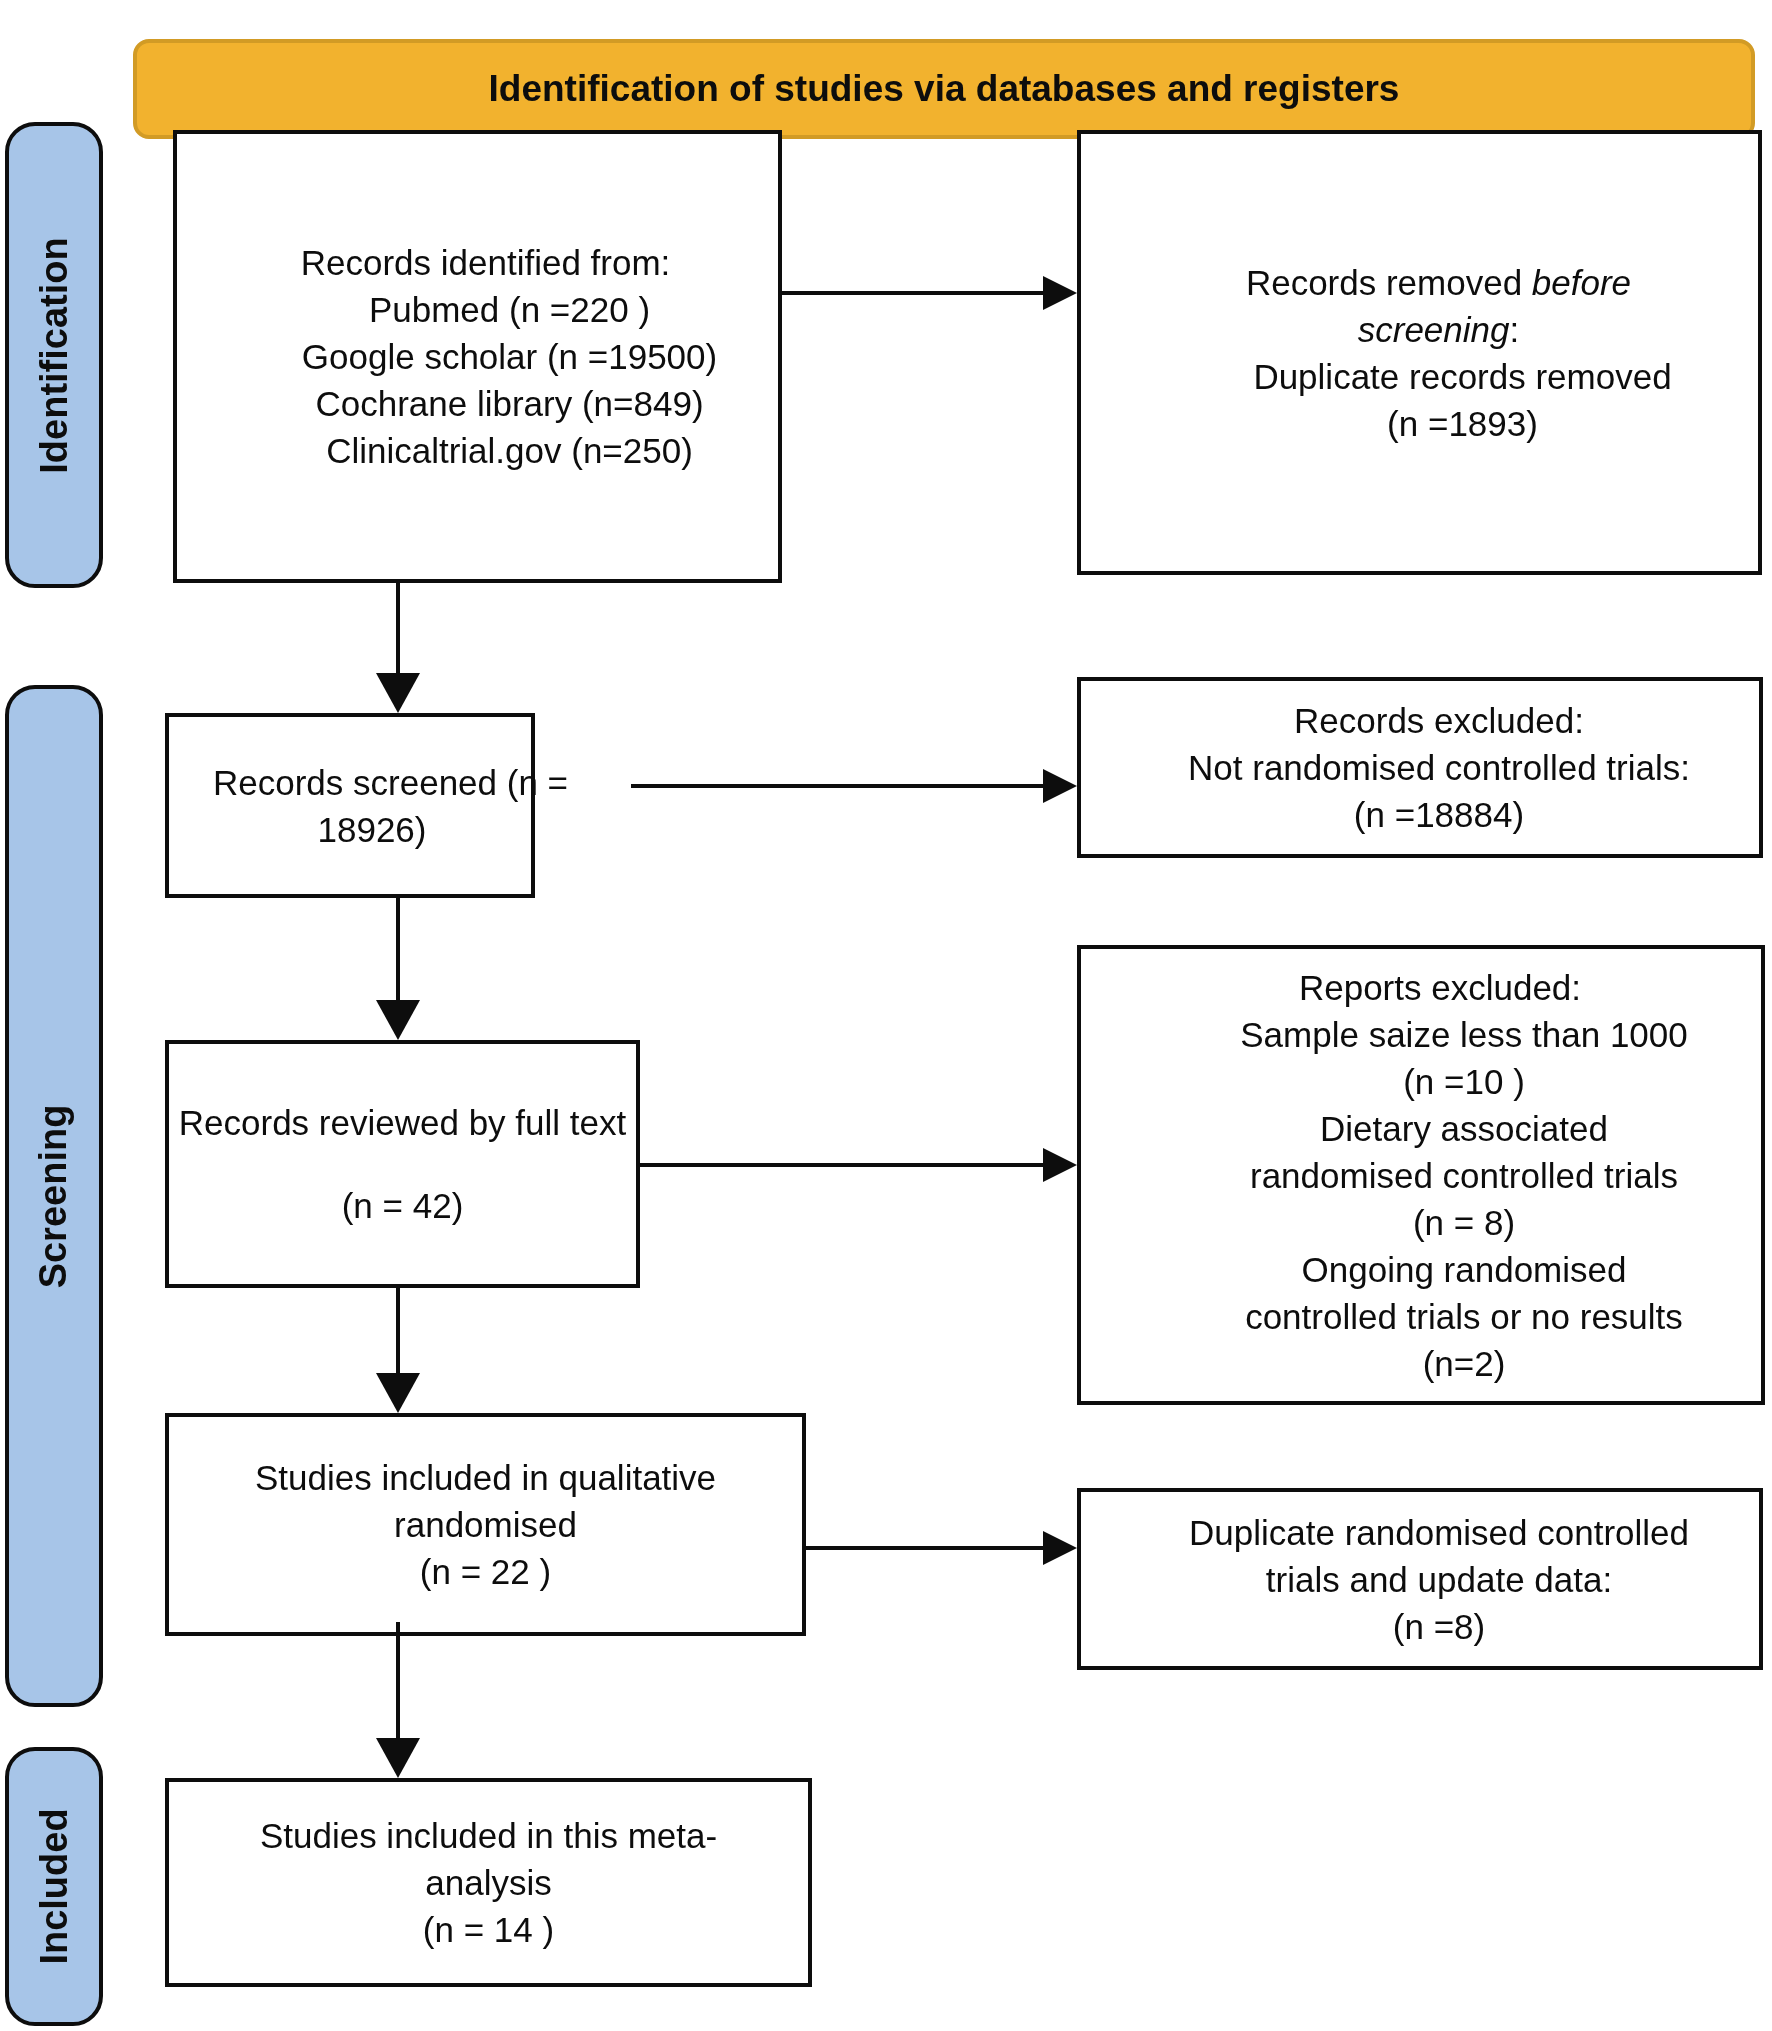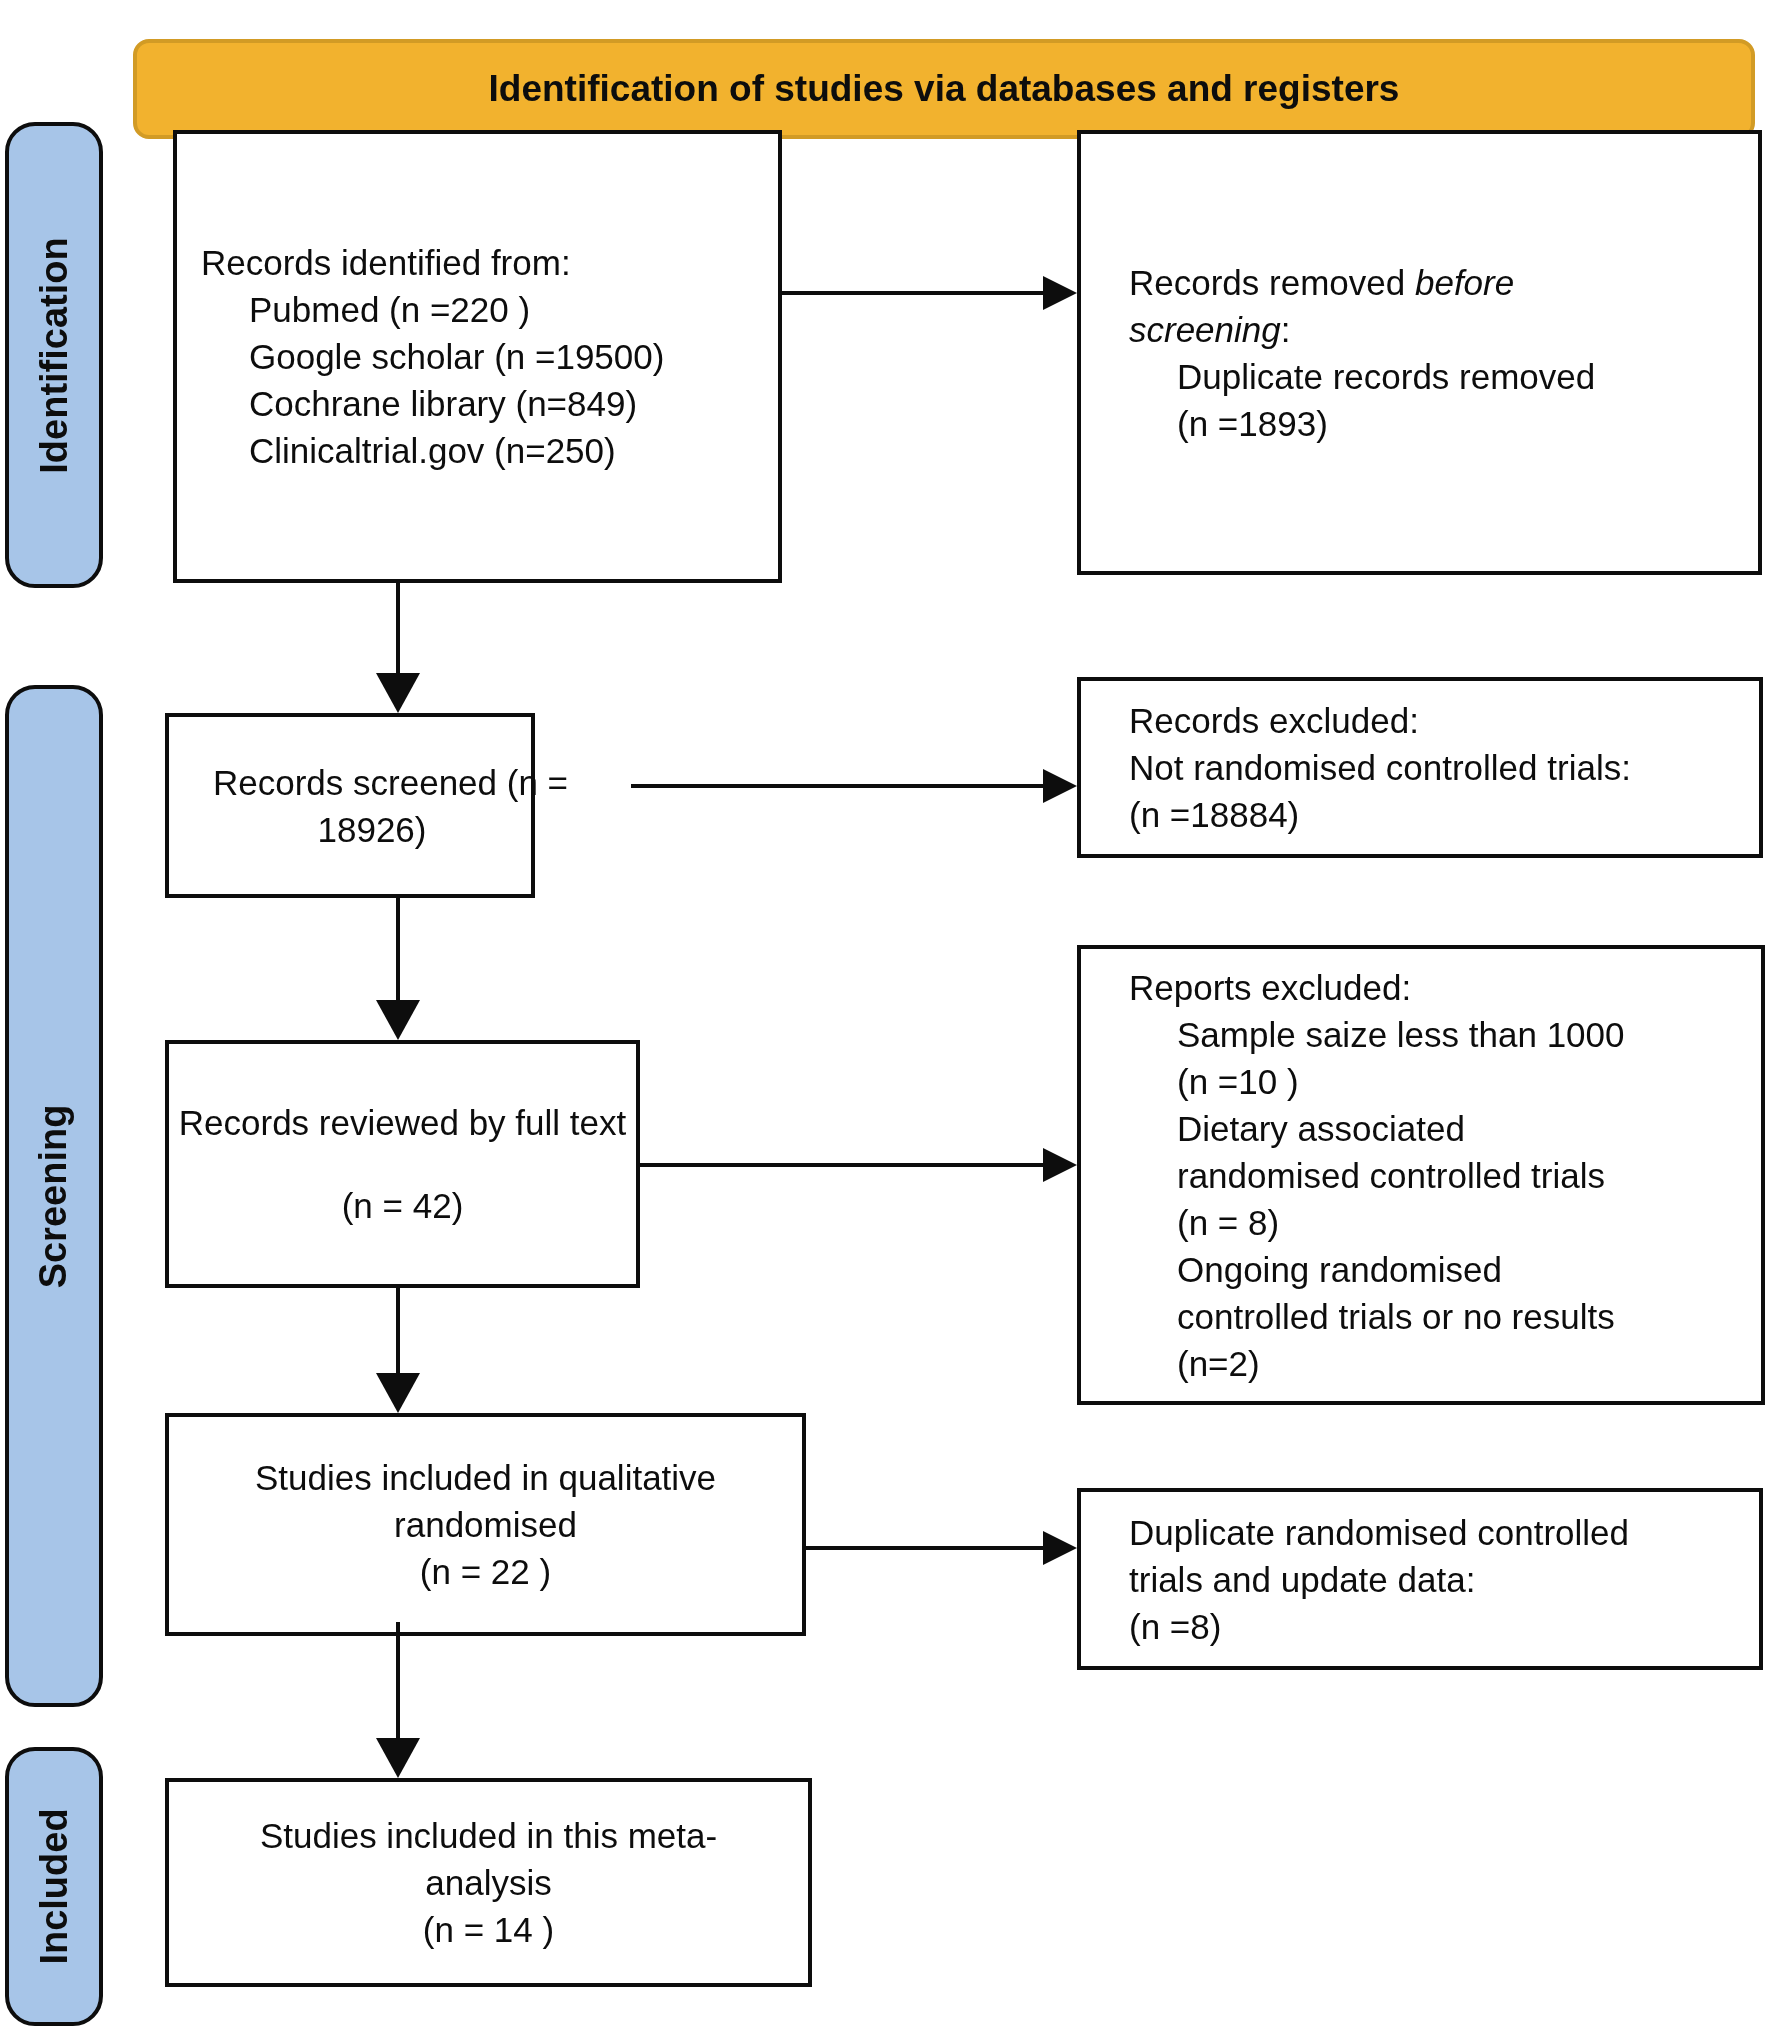--- a/index.html
+++ b/index.html
@@ -23,21 +23,21 @@
   .band-label{transform:rotate(-90deg);white-space:nowrap;font-weight:bold;font-size:38px;}
   .band.identification{top:122px;height:466px;}
   .band.screening{top:685px;height:1022px;}
   .band.included{top:1747px;height:279px;}
   
   .box{
     position:absolute;background:#ffffff;border:4px solid #0d0d0d;box-sizing:border-box;
     display:flex;flex-direction:column;justify-content:center;
     font-size:35px;line-height:47px;
   }
-  .box .line{white-space:nowrap;}
+  .box .line{white-space:nowrap;text-align:center;}
   .box .line.indent{padding-left:48px;}
   .box.left-text{padding-left:24px;padding-right:8px;text-align:left;}
   .box.center-text{text-align:center;}
   .box.r-pad{padding-left:48px;padding-right:10px;}
   .it{font-style:italic;}
   .box-identified{left:173px;top:130px;width:609px;height:453px;}
   .box-screened{left:165px;top:713px;width:370px;height:185px;padding-left:44px;}
   .box-fulltext{left:165px;top:1040px;width:475px;height:248px;gap:36px;}
   .box-qualitative{left:165px;top:1413px;width:641px;height:223px;}
   .box-meta{left:165px;top:1778px;width:647px;height:209px;}

